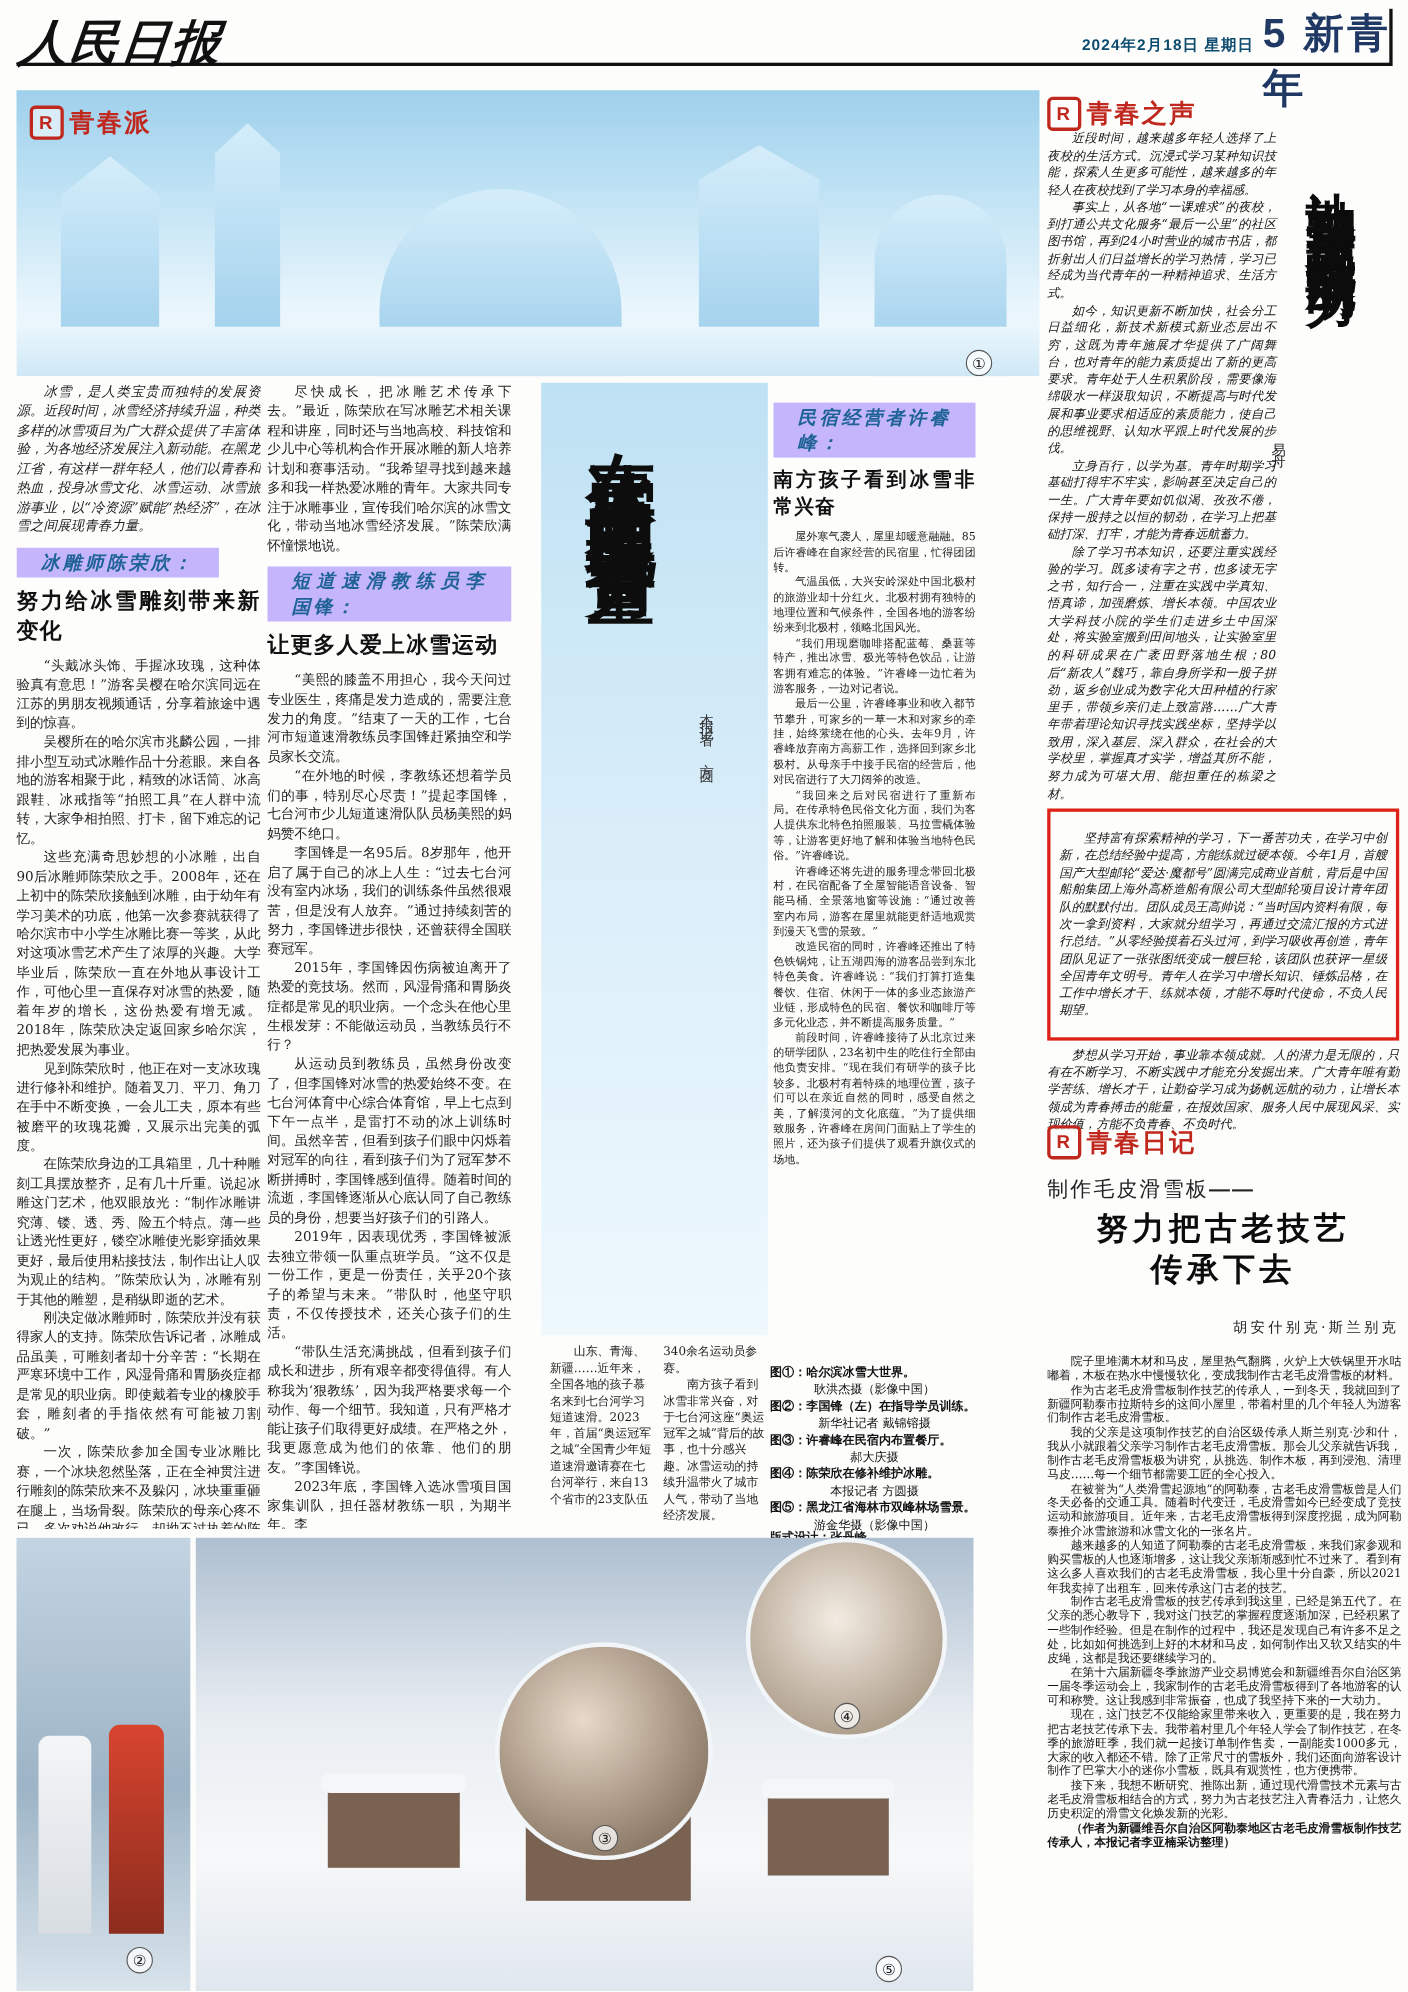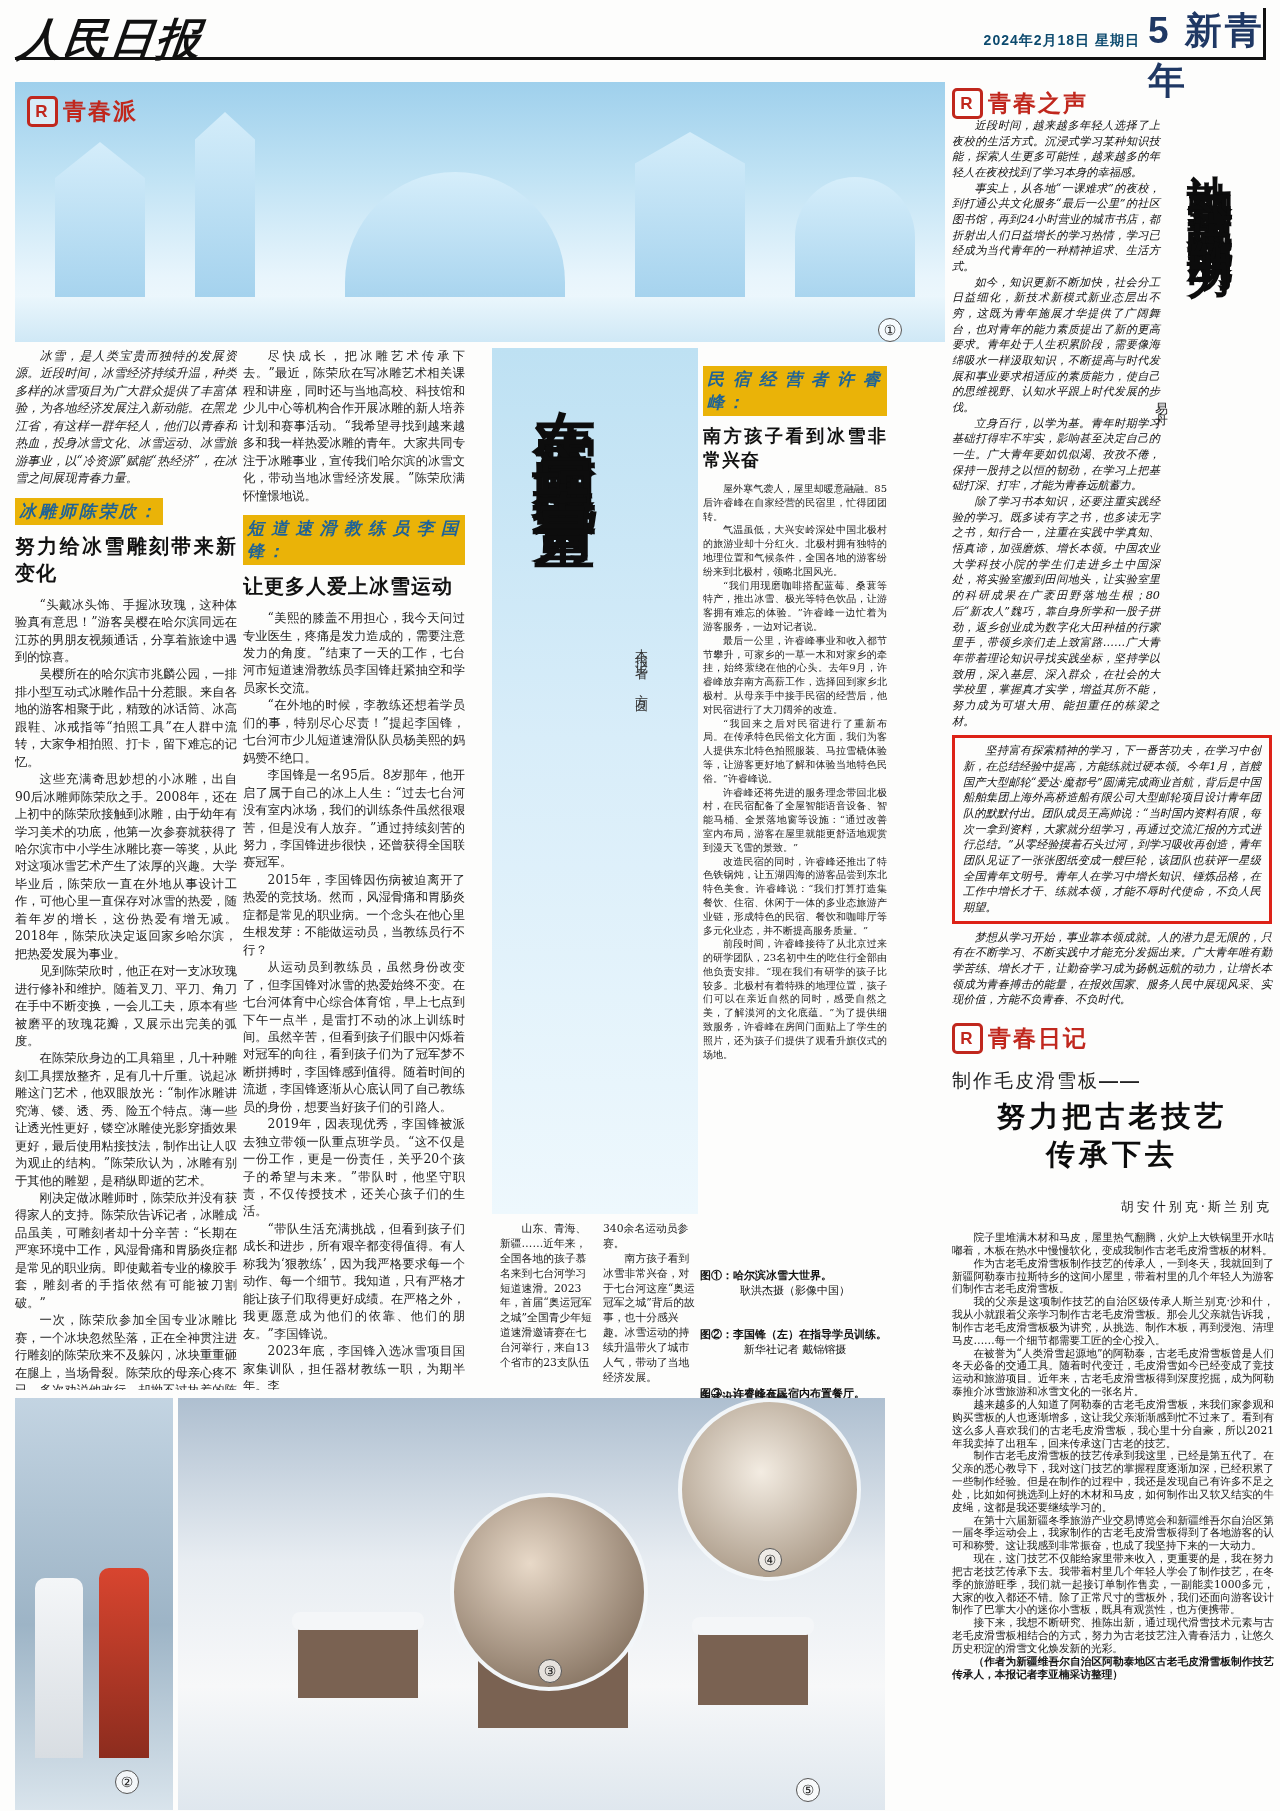--- a/index.html
+++ b/index.html
@@ -27,39 +27,39 @@
   .ice.t3{left:330px;top:90px;width:220px;height:170px;border-radius:110px 110px 0 0;}
   .ice.t4{left:620px;top:50px;width:110px;height:210px;clip-path:polygon(50% 0,100% 15%,100% 100%,0 100%,0 15%);}
   .ice.t5{left:780px;top:95px;width:120px;height:165px;border-radius:60px 60px 0 0;}
   .ice.ground{left:0;top:215px;width:930px;height:45px;background:linear-gradient(180deg,#eaf6fc,#cfe8f6);opacity:1;}
   .pmark{position:absolute;width:22px;height:22px;border-radius:50%;background:rgba(255,255,255,.75);
          border:1px solid #555;color:#222;font-size:14px;line-height:22px;text-align:center;}
   
   .col{overflow:hidden;text-align:justify;}
   .col p, .minicols p{margin:0;text-indent:2em;font-family:"DejaVu Serif",serif;font-size:12.3px;line-height:1.42;color:#1c1c1c;}
   .intro p{font-style:italic;color:#222;}
-  .kicker{display:inline-block;background:#eab308;color:#1f6396;font-style:italic;font-weight:bold;
-          font-size:17px;letter-spacing:3px;padding:2px 4px;margin:10px 0 6px;font-family:"DejaVu Serif",serif;}
+  .kicker{display:inline-block;background:#c4b5fd;color:#1f6396;font-style:italic;font-weight:bold;
+          font-size:17px;letter-spacing:3px;padding:2px 22px;margin:10px 0 6px;font-family:"DejaVu Serif",serif;}
   .subhead{font-size:20px;font-weight:bold;color:#111;letter-spacing:1px;margin:2px 0 10px;font-family:"Liberation Sans",sans-serif;}
   .col1{left:15px;top:348px;width:222px;height:1042px;}
   .col2{left:243px;top:348px;width:222px;height:1042px;}
   .col4{left:703px;top:356px;width:184px;height:872px;}
   .col4 p{font-size:10px;line-height:1.38;}
   .minicols{left:500px;top:1222px;width:196px;height:170px;column-count:2;column-gap:10px;overflow:hidden;}
   .minicols p{font-size:10.8px;line-height:1.38;}
   
   .title-panel{left:492px;top:348px;width:206px;height:866px;
       background:linear-gradient(180deg,#bee1f3 0%,#d8edf9 45%,#eef8fd 100%);}
   .vtitle{position:absolute;left:30px;top:12px;height:840px;writing-mode:vertical-rl;text-orientation:upright;
       font-size:64px;font-weight:900;letter-spacing:10px;color:#0d0d0d;font-family:"Liberation Sans",sans-serif;}
   .vbyline{position:absolute;left:140px;top:290px;height:220px;writing-mode:vertical-rl;text-orientation:upright;
       font-size:13px;letter-spacing:6px;color:#333;font-family:"DejaVu Serif",serif;}
   
   .captions{left:700px;top:1240px;width:190px;}
-  .cap-row{font-size:11px;line-height:1.4;font-weight:bold;font-family:"DejaVu Serif",serif;color:#111;margin-top:28px;}
+  .cap-row{font-size:11px;line-height:1.4;font-weight:bold;font-family:"DejaVu Serif",serif;color:#111;}
   .cap-credit{display:block;text-align:center;font-weight:normal;color:#111;}
   .design-credit{left:700px;top:1390px;width:190px;font-size:11px;font-weight:bold;font-family:"DejaVu Serif",serif;}
   
   .photo-left{left:15px;top:1398px;width:158px;height:412px;
       background:linear-gradient(180deg,#c3d4e2 0%,#9db4c6 55%,#d9e4ec 100%);}
   .figure{position:absolute;border-radius:10px 10px 0 0;}
   .fig1{left:20px;top:180px;width:48px;height:180px;background:linear-gradient(180deg,#f4f6f8,#d8dde2);}
   .fig2{left:84px;top:170px;width:50px;height:190px;background:linear-gradient(180deg,#d8452f,#8c2c1e);}
   .photo-big{left:178px;top:1398px;width:707px;height:412px;
       background:linear-gradient(180deg,#aebfd0 0%,#e8edf2 40%,#f7f8f9 70%,#dfe7ee 100%);}
@@ -74,21 +74,21 @@
   
   .voice-label{left:952px;top:88px;}
   .voice-title{left:1180px;top:138px;height:780px;writing-mode:vertical-rl;text-orientation:upright;
       font-family:"DejaVu Serif",serif;font-size:46px;font-weight:900;letter-spacing:6px;color:#0c0c0c;}
   .voice-author{left:1152px;top:392px;height:90px;writing-mode:vertical-rl;text-orientation:upright;
       font-size:13px;letter-spacing:10px;color:#222;font-family:"DejaVu Serif",serif;}
   .voice-body{left:952px;top:118px;width:320px;text-align:justify;}
   .voice-body p{margin:0;text-indent:2em;font-family:"DejaVu Serif",serif;font-style:italic;
       font-size:11.2px;line-height:1.4;color:#111;}
   .voice-body p.narrow{margin-right:112px;}
-  .redbox{border:3px solid #dd2217;padding:5px 8px;margin:6px 0 6px;}
+  .redbox{border:3px solid #dd2217;padding:16px 8px;margin:6px 0 6px;}
   
   .diary-label{left:952px;top:1023px;}
   .diary-kicker{left:952px;top:1068px;width:320px;font-size:19px;letter-spacing:2px;color:#222;
       font-family:"Liberation Sans",sans-serif;}
   .diary-kicker .dash{font-weight:bold;}
   .diary-title{left:952px;top:1098px;width:320px;text-align:center;font-family:"DejaVu Serif",serif;
       font-size:29px;font-weight:900;line-height:1.3;color:#0c0c0c;letter-spacing:4px;}
   .diary-author{left:952px;top:1198px;width:320px;text-align:right;font-size:13px;letter-spacing:3px;
       font-family:"DejaVu Serif",serif;color:#222;}
   .diary-body{left:952px;top:1232px;width:322px;height:572px;overflow:hidden;text-align:justify;}

